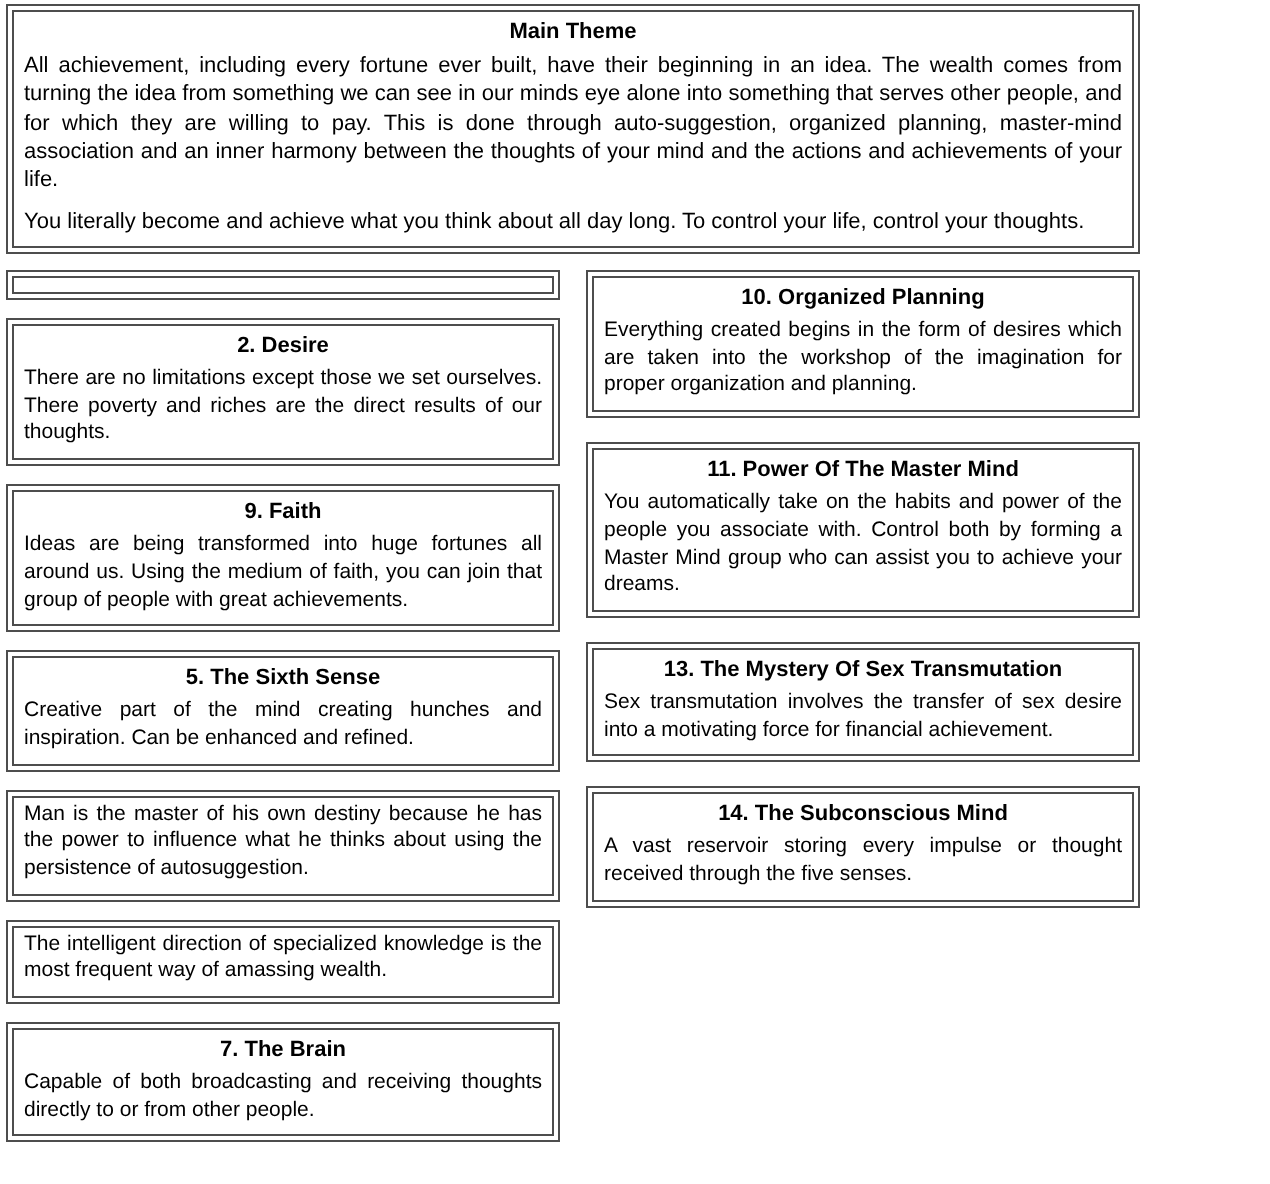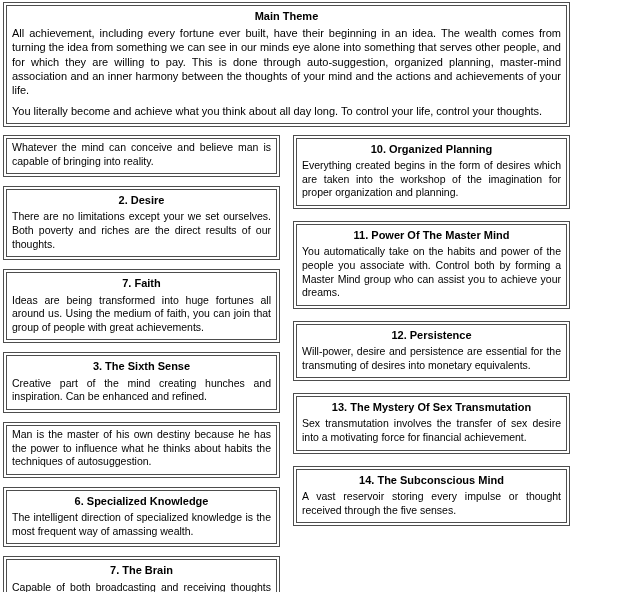--- a/index.html
+++ b/index.html
@@ -85,54 +85,52 @@
       </div>
     </div>
   </div>
 
   <div class="columns">
 
     <div class="col col-left">
 
       <div class="box-outer">
         <div class="box-inner">
-          <div class="box-body">Whatever the mind can conceive and believe man is capable of bringing into reality.</div>
         </div>
       </div>
 
       <div class="box-outer">
         <div class="box-inner">
           <div class="box-title">2. Desire</div>
-          <div class="box-body">There are no limitations except your we set ourselves. Both poverty and riches are the direct results of our thoughts.</div>
+          <div class="box-body">There are no limitations except those we set ourselves. There poverty and riches are the direct results of our thoughts.</div>
         </div>
       </div>
 
       <div class="box-outer">
         <div class="box-inner">
-          <div class="box-title">7. Faith</div>
+          <div class="box-title">9. Faith</div>
           <div class="box-body">Ideas are being transformed into huge fortunes all around us. Using the medium of faith, you can join that group of people with great achievements.</div>
         </div>
       </div>
 
       <div class="box-outer">
         <div class="box-inner">
-          <div class="box-title">3. The Sixth Sense</div>
+          <div class="box-title">5. The Sixth Sense</div>
           <div class="box-body">Creative part of the mind creating hunches and inspiration. Can be enhanced and refined.</div>
         </div>
       </div>
 
       <div class="box-outer">
         <div class="box-inner">
-          <div class="box-body">Man is the master of his own destiny because he has the power to influence what he thinks about habits the techniques of autosuggestion.</div>
+          <div class="box-body">Man is the master of his own destiny because he has the power to influence what he thinks about using the persistence of autosuggestion.</div>
         </div>
       </div>
 
       <div class="box-outer">
         <div class="box-inner">
-          <div class="box-title">6. Specialized Knowledge</div>
           <div class="box-body">The intelligent direction of specialized knowledge is the most frequent way of amassing wealth.</div>
         </div>
       </div>
 
       <div class="box-outer">
         <div class="box-inner">
           <div class="box-title">7. The Brain</div>
           <div class="box-body">Capable of both broadcasting and receiving thoughts directly to or from other people.</div>
         </div>
       </div>
@@ -149,26 +147,20 @@
         </div>
       </div>
 
       <div class="box-outer">
         <div class="box-inner">
           <div class="box-title">11. Power Of The Master Mind</div>
           <div class="box-body">You automatically take on the habits and power of the people you associate with. Control both by forming a Master Mind group who can assist you to achieve your dreams.</div>
         </div>
       </div>
 
-      <div class="box-outer">
-        <div class="box-inner">
-          <div class="box-title">12. Persistence</div>
-          <div class="box-body">Will-power, desire and persistence are essential for the transmuting of desires into monetary equivalents.</div>
-        </div>
-      </div>
 
       <div class="box-outer">
         <div class="box-inner">
           <div class="box-title">13. The Mystery Of Sex Transmutation</div>
           <div class="box-body">Sex transmutation involves the transfer of sex desire into a motivating force for financial achievement.</div>
         </div>
       </div>
 
       <div class="box-outer">
         <div class="box-inner">

